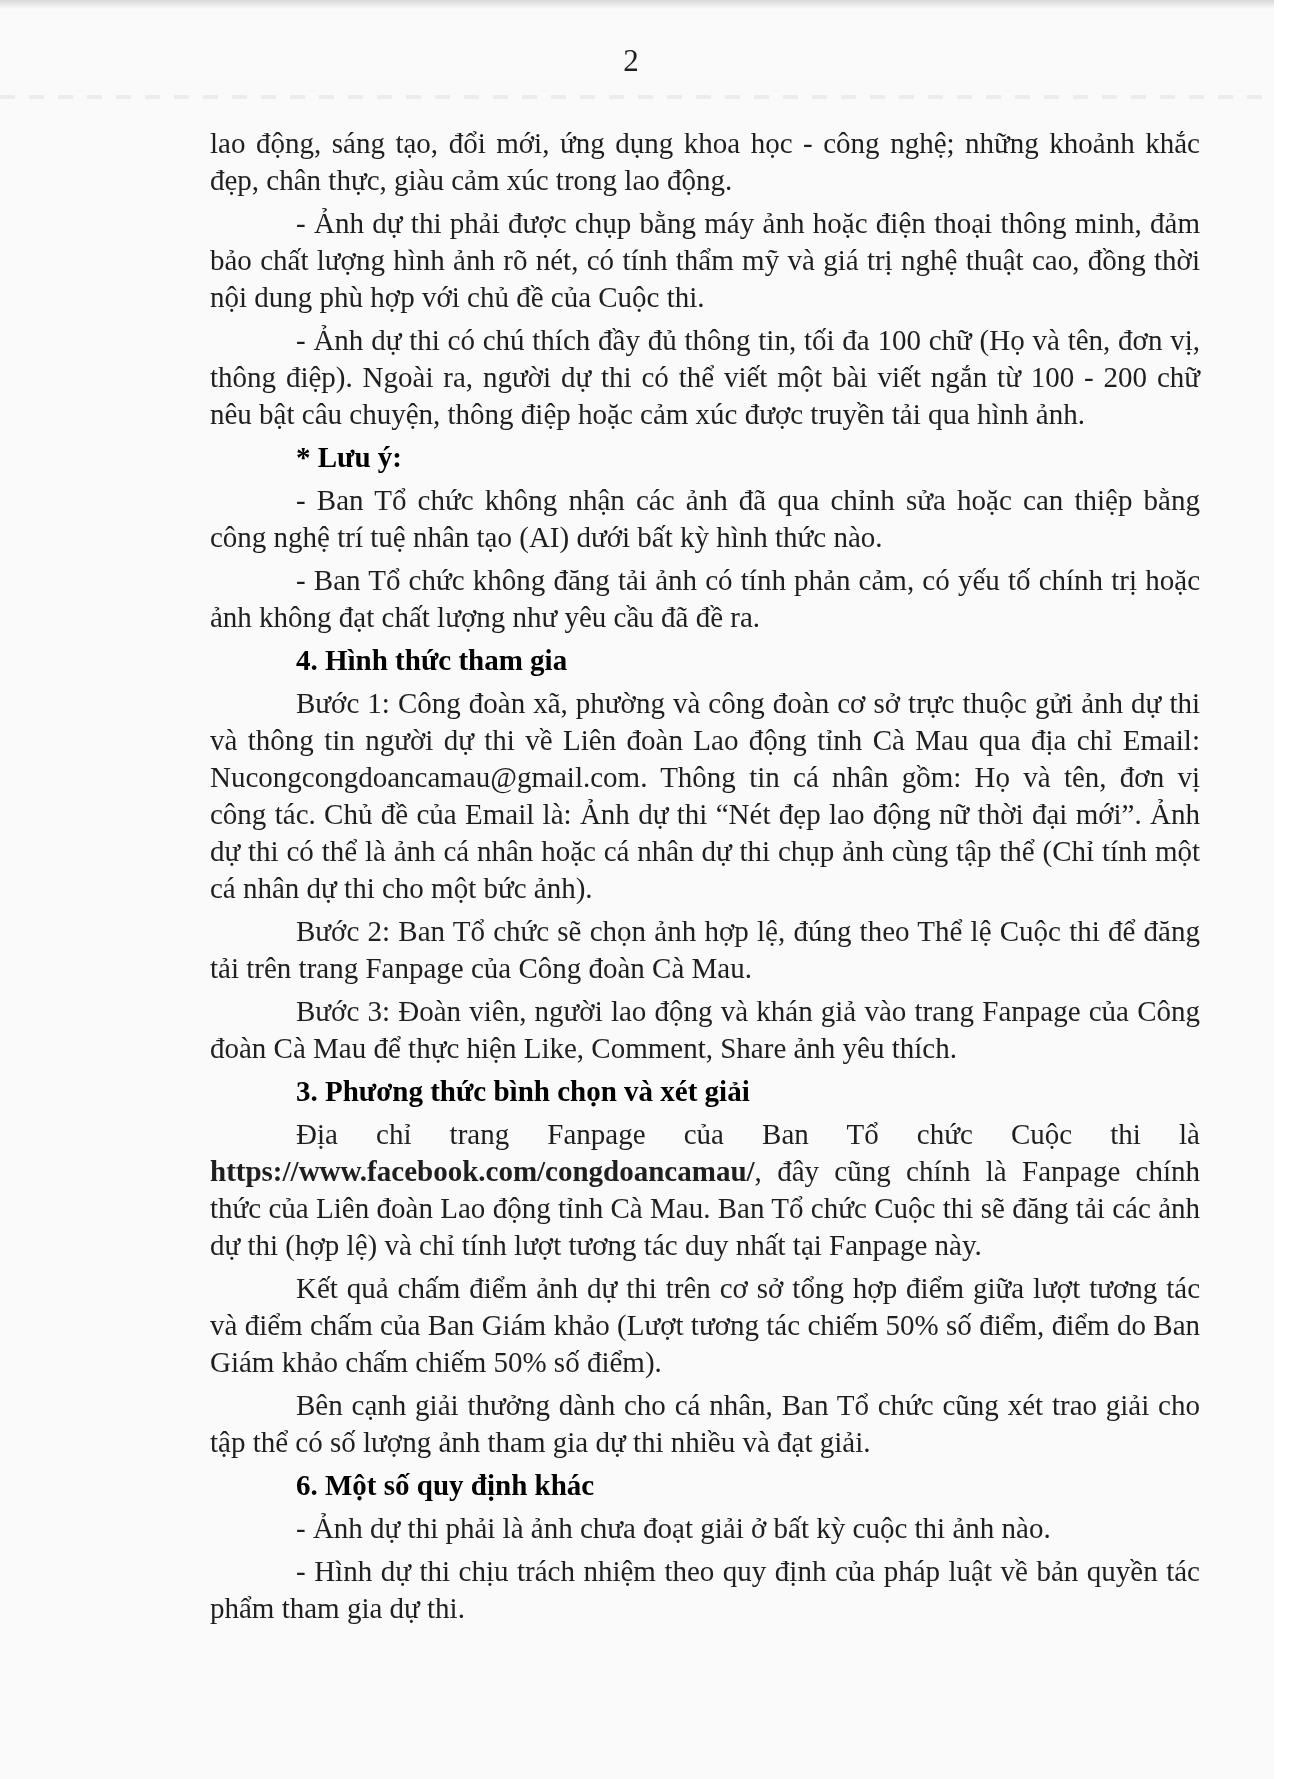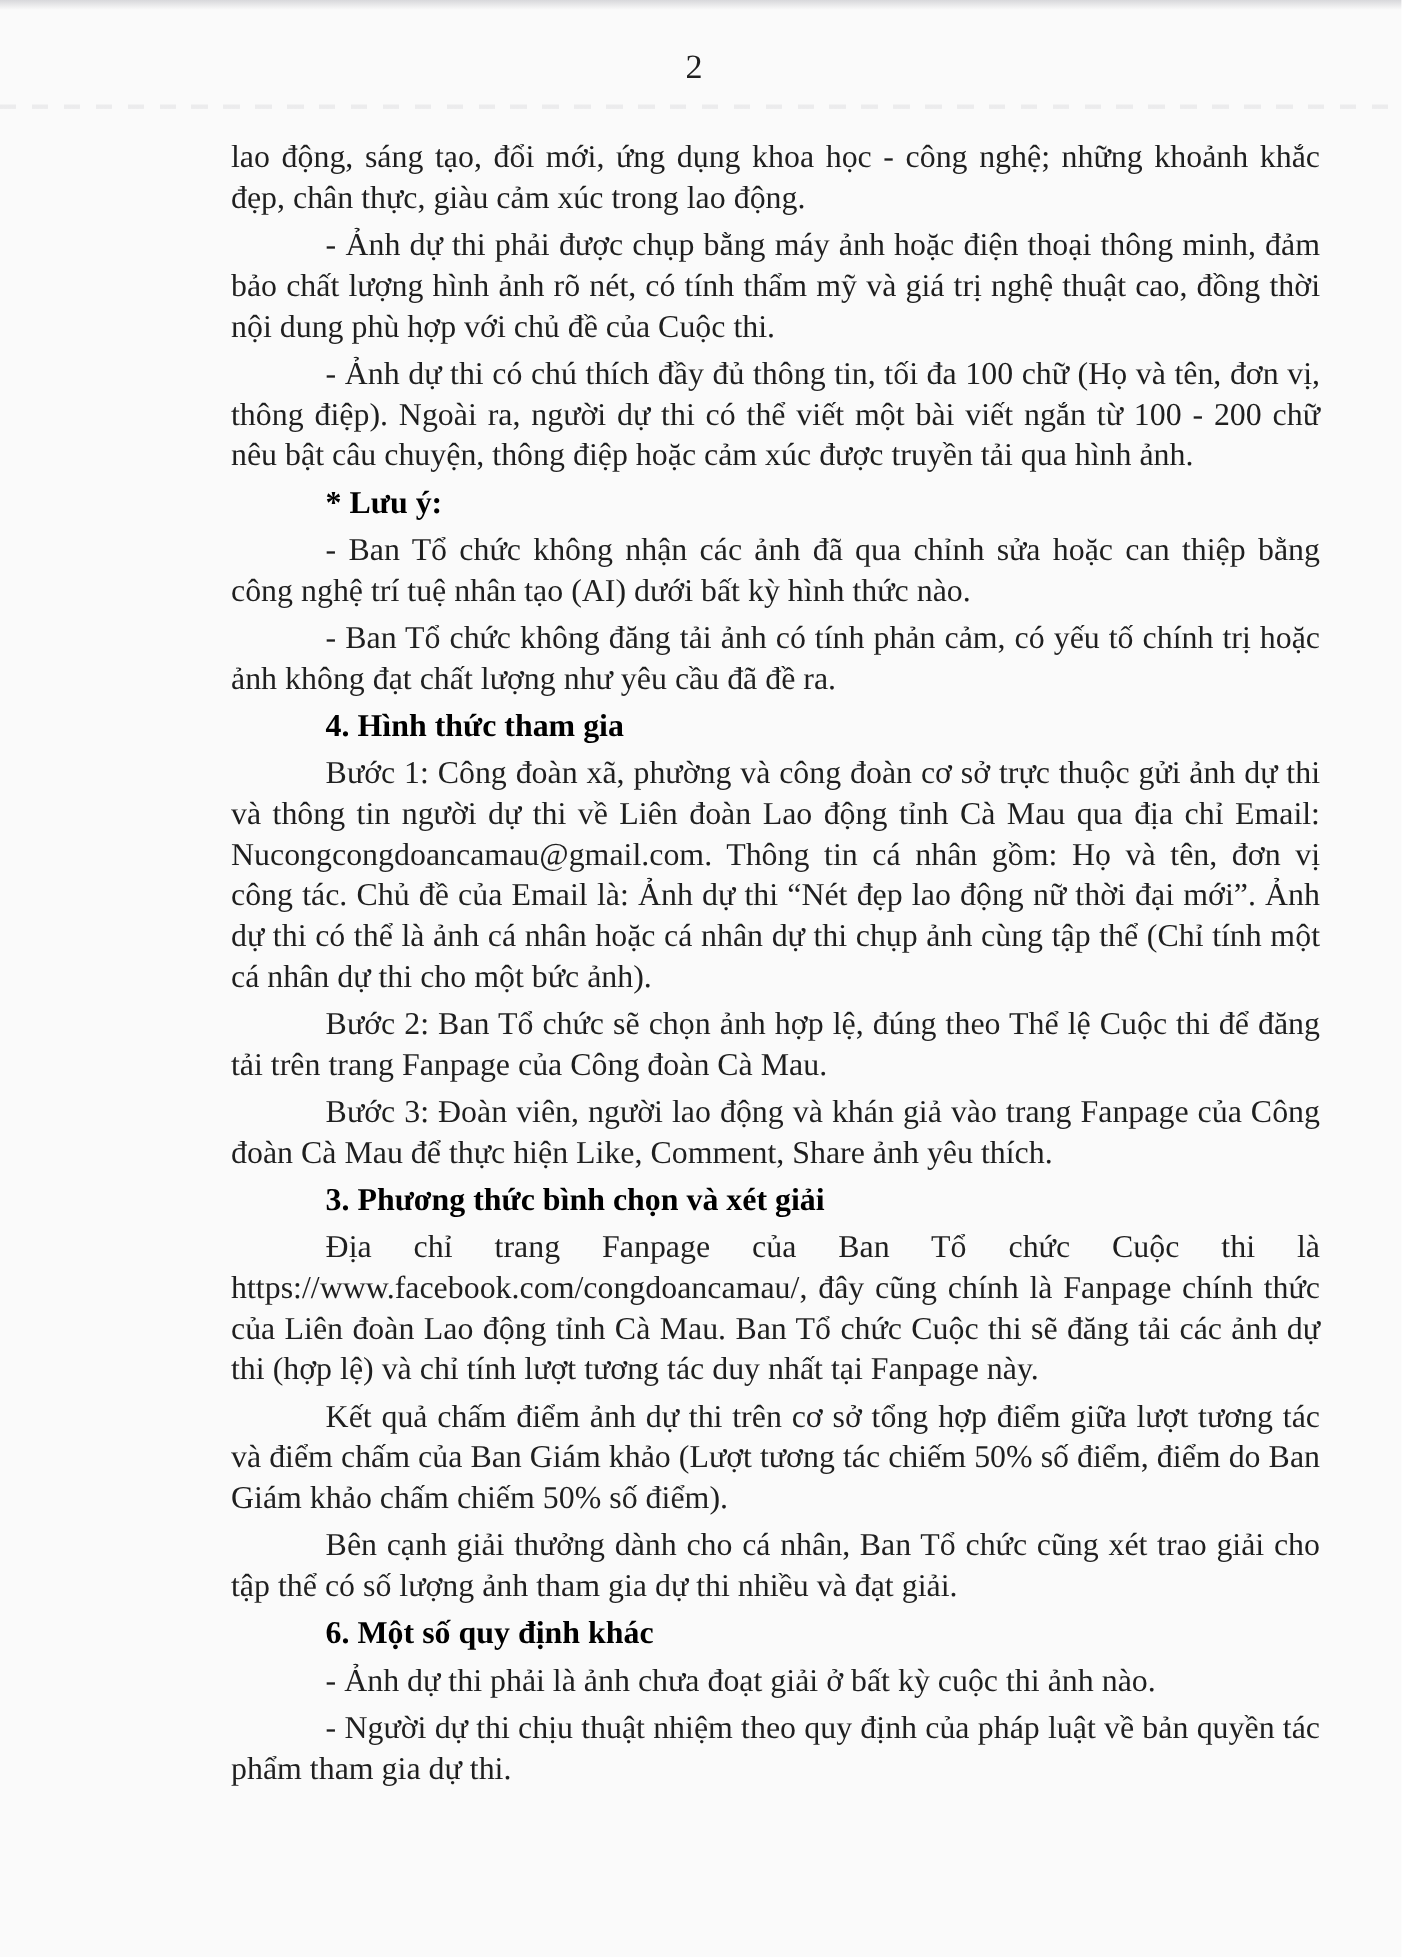--- a/index.html
+++ b/index.html
@@ -35,21 +35,21 @@
   .content {
     position: absolute; top: 108px; left: 210px; width: 990px;
     font-size: 29px; line-height: 37px;
     text-align: justify;
     margin-top: 17px;
   }
   .content p { margin: 0 0 6px 0; text-indent: 86px; }
   .content p.noindent { text-indent: 0; }
   .bold { font-weight: bold; color: #000000; }
   .italic { }
-  .bold-inline { font-weight: normal; }
+  .bold-inline { font-weight: bold; }
 </style>
 </head>
 <body>
 
 <div class="page">
   <div class="scan-edge-top"></div>
   <div class="scan-dotted-line"></div>
   <div class="scan-edge-right"></div>
 
   <div class="page-number">2</div>
@@ -64,15 +64,15 @@
     <p class="bold">4. Hình thức tham gia</p>
     <p>Bước 1: Công đoàn xã, phường và công đoàn cơ sở trực thuộc gửi ảnh dự thi và thông tin người dự thi về Liên đoàn Lao động tỉnh Cà Mau qua địa chỉ Email: Nucongcongdoancamau@gmail.com. Thông tin cá nhân gồm: Họ và tên, đơn vị công tác. Chủ đề của Email là: Ảnh dự thi “Nét đẹp lao động nữ thời đại mới”. Ảnh dự thi có thể là ảnh cá nhân hoặc cá nhân dự thi chụp ảnh cùng tập thể (Chỉ tính một cá nhân dự thi cho một bức ảnh).</p>
     <p>Bước 2: Ban Tổ chức sẽ chọn ảnh hợp lệ, đúng theo Thể lệ Cuộc thi để đăng tải trên trang Fanpage của Công đoàn Cà Mau.</p>
     <p>Bước 3: Đoàn viên, người lao động và khán giả vào trang Fanpage của Công đoàn Cà Mau để thực hiện Like, Comment, Share ảnh yêu thích.</p>
     <p class="bold">3. Phương thức bình chọn và xét giải</p>
     <p><span>Địa chỉ trang Fanpage của Ban Tổ chức Cuộc thi là </span><span class="bold-inline">https://www.facebook.com/congdoancamau/</span><span>, đây cũng chính là Fanpage chính thức của Liên đoàn Lao động tỉnh Cà Mau. Ban Tổ chức Cuộc thi sẽ đăng tải các ảnh dự thi (hợp lệ) và chỉ tính lượt tương tác duy nhất tại Fanpage này.</span></p>
     <p>Kết quả chấm điểm ảnh dự thi trên cơ sở tổng hợp điểm giữa lượt tương tác và điểm chấm của Ban Giám khảo (Lượt tương tác chiếm 50% số điểm, điểm do Ban Giám khảo chấm chiếm 50% số điểm).</p>
     <p>Bên cạnh giải thưởng dành cho cá nhân, Ban Tổ chức cũng xét trao giải cho tập thể có số lượng ảnh tham gia dự thi nhiều và đạt giải.</p>
     <p class="bold">6. Một số quy định khác</p>
     <p>- Ảnh dự thi phải là ảnh chưa đoạt giải ở bất kỳ cuộc thi ảnh nào.</p>
-    <p>- Người dự thi chịu thuật nhiệm theo quy định của pháp luật về bản quyền tác phẩm tham gia dự thi.</p>
+    <p>- Hình dự thi chịu trách nhiệm theo quy định của pháp luật về bản quyền tác phẩm tham gia dự thi.</p>
   </div>
 </div>
 
 </body></html>

